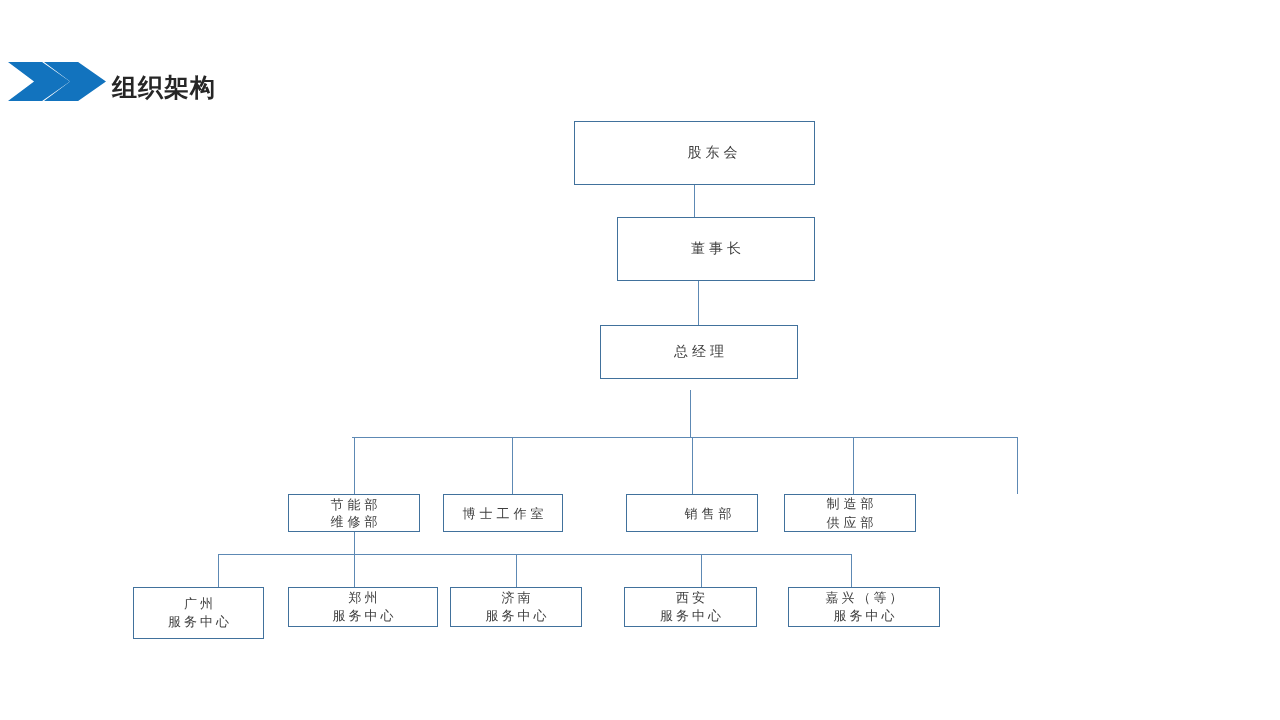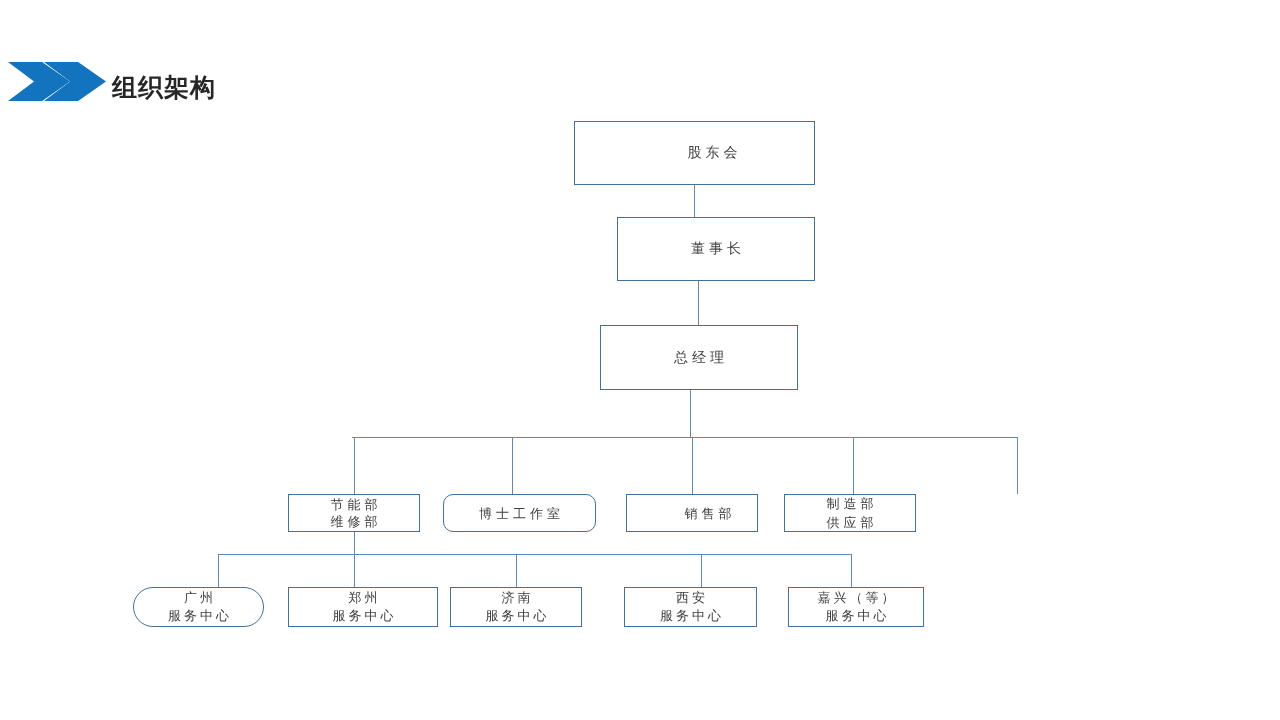--- a/index.html
+++ b/index.html
@@ -48,33 +48,33 @@
     text-align: center;
     color: #404040;
     white-space: nowrap;
   }
   .node-lg { font-size: 14px; letter-spacing: 4px; text-indent: 4px; }
   .node-sm { font-size: 13px; letter-spacing: 4px; text-indent: 4px; line-height: 17px; }
   .node-sv { font-size: 13px; letter-spacing: 3px; text-indent: 3px; line-height: 18px; }
 
   #node-shareholders { left: 574px; top: 121px; width: 241px; height: 64px; padding-left: 36px; }
   #node-chairman     { left: 602px; top: 217px; width: 198px; height: 64px; margin-left: 15px; }
-  #node-gm           { left: 600px; top: 325px; width: 198px; height: 65px; }
+  #node-gm           { left: 600px; top: 325px; width: 198px; height: 54px; }
 
   #node-dept-0 { left: 288px; top: 494px; width: 132px; height: 38px; }
-  #node-dept-1 { left: 443px; top: 494px; width: 153px; height: 38px; border-radius: 10px; }
+  #node-dept-1 { left: 443px; top: 494px; width: 120px; height: 38px; }
   #node-dept-2 { left: 626px; top: 494px; width: 132px; height: 38px; padding-left: 32px; }
   #node-dept-3 { left: 784px; top: 494px; width: 132px; height: 38px; justify-content: space-between; }
   #node-dept-4 { left: 951px; top: 494px; width: 132px; height: 38px; }
 
-  #node-sc-0 { left: 133px; top: 587px; width: 131px; height: 40px; border-radius: 20px; }
+  #node-sc-0 { left: 133px; top: 587px; width: 131px; height: 52px; }
   #node-sc-1 { left: 288px; top: 587px; width: 150px; height: 40px; }
   #node-sc-2 { left: 450px; top: 587px; width: 132px; height: 40px; }
   #node-sc-3 { left: 624px; top: 587px; width: 133px; height: 40px; }
-  #node-sc-4 { left: 788px; top: 587px; width: 136px; height: 40px; }
+  #node-sc-4 { left: 788px; top: 587px; width: 152px; height: 40px; }
 
   
   .vline { position: absolute; width: 1px; background: #5D89B4; }
   .hline { position: absolute; height: 1px; background: #5D89B4; }
 
   #ln-root-chair { left: 694px; top: 185px; height: 32px; }
   #ln-chair-gm   { left: 698px; top: 281px; height: 44px; }
   #ln-gm-bus     { left: 690px; top: 390px; height: 47px; }
 
   #ln-depts-h    { left: 352px; top: 437px; width: 666px; }

